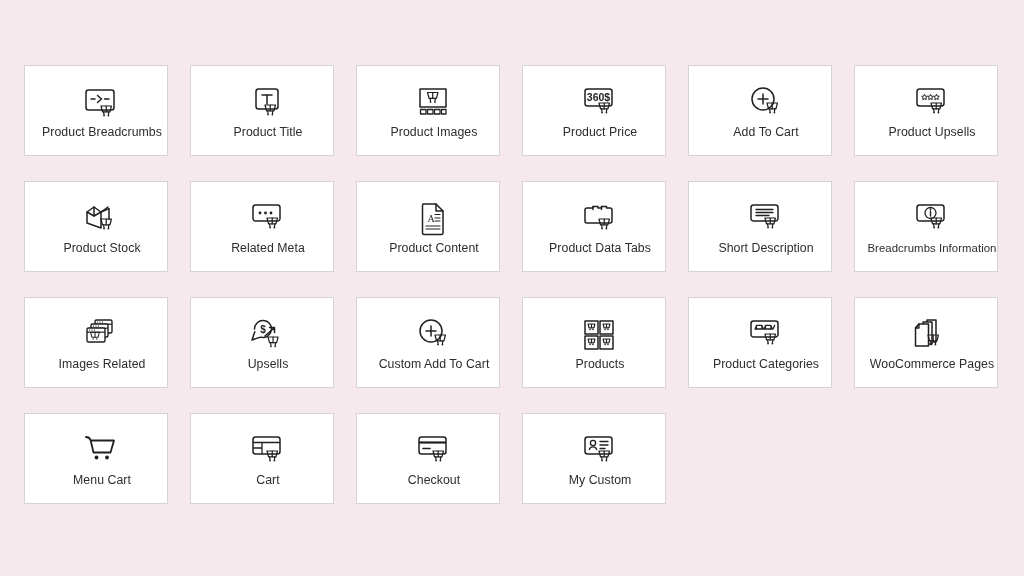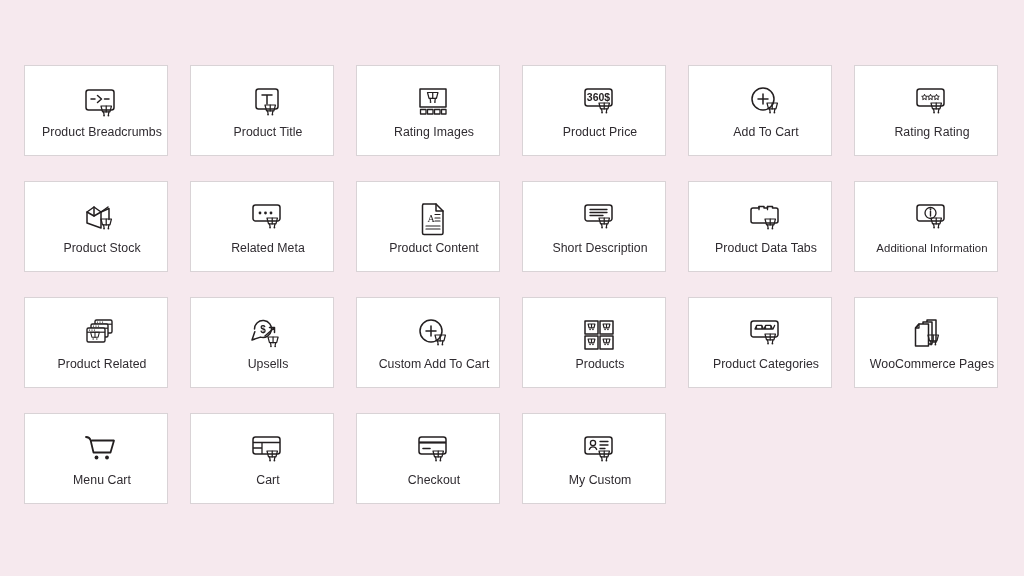--- a/index.html
+++ b/index.html
@@ -108,21 +108,21 @@
             <path d="M2.7 6.2 l0.5 2.8 M8.3 6.2 l-0.5 2.8" fill="none" stroke="#231f20" stroke-width="1.3" stroke-linecap="round" stroke-linejoin="round"></path>
             <circle cx="3.2" cy="10.1" r="0.95" fill="#231f20"></circle>
             <circle cx="7.8" cy="10.1" r="0.95" fill="#231f20"></circle>
           </g>
           <rect x="7.5" y="25.5" width="5.5" height="4.5" fill="none" stroke="#231f20" stroke-width="1.3" stroke-linecap="round" stroke-linejoin="round"></rect>
           <rect x="14.5" y="25.5" width="5.5" height="4.5" fill="none" stroke="#231f20" stroke-width="1.3" stroke-linecap="round" stroke-linejoin="round"></rect>
           <rect x="21.5" y="25.5" width="5.5" height="4.5" fill="none" stroke="#231f20" stroke-width="1.3" stroke-linecap="round" stroke-linejoin="round"></rect>
           <rect x="28.5" y="25.5" width="4.5" height="4.5" fill="none" stroke="#231f20" stroke-width="1.3" stroke-linecap="round" stroke-linejoin="round"></rect>
         </svg>
       </div>
-      <div class="widget-label">Rating Images</div>
+      <div class="widget-label">Product Images</div>
     </div>
     <div class="widget-card">
       <div class="widget-icon">
         <svg width="42" height="40" viewBox="0 0 42 40">
           <rect x="6" y="5" width="27" height="17" rx="2.5" fill="none" stroke="#231f20" stroke-width="1.5" stroke-linecap="round" stroke-linejoin="round"></rect>
           <text x="19.5" y="17" text-anchor="middle" font-family="Liberation Sans, sans-serif" font-size="10.5" font-weight="bold" fill="#231f20">360$</text>
           <g transform="translate(20,19) scale(0.95)">
             <path d="M0 0 h11 l-1.6 6.2 h-7.8 Z" fill="none" stroke="#231f20" stroke-width="1.3" stroke-linecap="round" stroke-linejoin="round"></path>
             <path d="M5.5 0 v6.2" fill="none" stroke="#231f20" stroke-width="1.3" stroke-linecap="round" stroke-linejoin="round"></path>
             <path d="M2.7 6.2 l0.5 2.8 M8.3 6.2 l-0.5 2.8" fill="none" stroke="#231f20" stroke-width="1.3" stroke-linecap="round" stroke-linejoin="round"></path>
@@ -158,21 +158,21 @@
           <path d="M25.5 10.3 l0.8 1.8 l2 0.25 l-1.45 1.35 l0.4 1.95 l-1.75 -0.95 l-1.75 0.95 l0.4 -1.95 l-1.45 -1.35 l2 -0.25 Z" fill="none" stroke="#231f20" stroke-width="1"></path>
           <g transform="translate(20,19) scale(0.95)">
             <path d="M0 0 h11 l-1.6 6.2 h-7.8 Z" fill="none" stroke="#231f20" stroke-width="1.3" stroke-linecap="round" stroke-linejoin="round"></path>
             <path d="M5.5 0 v6.2" fill="none" stroke="#231f20" stroke-width="1.3" stroke-linecap="round" stroke-linejoin="round"></path>
             <path d="M2.7 6.2 l0.5 2.8 M8.3 6.2 l-0.5 2.8" fill="none" stroke="#231f20" stroke-width="1.3" stroke-linecap="round" stroke-linejoin="round"></path>
             <circle cx="3.2" cy="10.1" r="0.95" fill="#231f20"></circle>
             <circle cx="7.8" cy="10.1" r="0.95" fill="#231f20"></circle>
           </g>
         </svg>
       </div>
-      <div class="widget-label">Rating Rating</div>
+      <div class="widget-label">Product Upsells</div>
     </div>
     <div class="widget-card">
       <div class="widget-icon">
         <svg width="42" height="40" viewBox="0 0 42 40">
           <path d="M6 12 l7 -5 l7 5 l-7 4 Z" fill="none" stroke="#231f20" stroke-width="1.5" stroke-linecap="round" stroke-linejoin="round"></path>
           <path d="M20 12 l7 -5 l0 0" fill="none" stroke="#231f20" stroke-width="1.5" stroke-linecap="round" stroke-linejoin="round"></path>
           <path d="M6 12 v11 l14 5 v-16" fill="none" stroke="#231f20" stroke-width="1.5" stroke-linecap="round" stroke-linejoin="round"></path>
           <path d="M20 12 l8 -3.5 v11 " fill="none" stroke="#231f20" stroke-width="1.5" stroke-linecap="round" stroke-linejoin="round"></path>
           <path d="M13 7 v9" fill="none" stroke="#231f20" stroke-width="1.5" stroke-linecap="round" stroke-linejoin="round"></path>
           <g transform="translate(20,19) scale(0.95)">
@@ -212,66 +212,66 @@
           <text x="14.5" y="22" font-family="Liberation Serif, serif" font-size="10" fill="#231f20">A</text>
           <path d="M22 14.5 h5 M22 18 h5 M22 21 h5" stroke="#231f20" stroke-width="1.2" stroke-linecap="round"></path>
           <path d="M13 26 h14 M13 29 h14" stroke="#231f20" stroke-width="1.2" stroke-linecap="round"></path>
         </svg>
       </div>
       <div class="widget-label">Product Content</div>
     </div>
     <div class="widget-card">
       <div class="widget-icon">
         <svg width="42" height="40" viewBox="0 0 42 40">
+          <path d="M6 10 a2 2 0 0 1 2 -2 h6 v-1.5 h5 v1.5 h3.5 v-1.5 h5 v1.5 h3.5 a2 2 0 0 1 2 2 v11 a2 2 0 0 1 -2 2 h-23 a2 2 0 0 1 -2 -2 Z" fill="none" stroke="#231f20" stroke-width="1.5" stroke-linecap="round" stroke-linejoin="round"></path>
+          <path d="M14 6.5 v3.2 M22.5 6.5 v3.2" fill="none" stroke="#231f20" stroke-width="1.3" stroke-linecap="round" stroke-linejoin="round"></path>
+          <g transform="translate(20,19) scale(0.95)">
+            <path d="M0 0 h11 l-1.6 6.2 h-7.8 Z" fill="none" stroke="#231f20" stroke-width="1.3" stroke-linecap="round" stroke-linejoin="round"></path>
+            <path d="M5.5 0 v6.2" fill="none" stroke="#231f20" stroke-width="1.3" stroke-linecap="round" stroke-linejoin="round"></path>
+            <path d="M2.7 6.2 l0.5 2.8 M8.3 6.2 l-0.5 2.8" fill="none" stroke="#231f20" stroke-width="1.3" stroke-linecap="round" stroke-linejoin="round"></path>
+            <circle cx="3.2" cy="10.1" r="0.95" fill="#231f20"></circle>
+            <circle cx="7.8" cy="10.1" r="0.95" fill="#231f20"></circle>
+          </g>
+        </svg>
+      </div>
+      <div class="widget-label">Product Data Tabs</div>
+    </div>
+    <div class="widget-card">
+      <div class="widget-icon">
+        <svg width="42" height="40" viewBox="0 0 42 40">
           <path d="M6 7.5 a2.5 2.5 0 0 1 2.5 -2.5 h22 a2.5 2.5 0 0 1 2.5 2.5 v11 a2.5 2.5 0 0 1 -2.5 2.5 h-22 a2.5 2.5 0 0 1 -2.5 -2.5 Z" fill="none" stroke="#231f20" stroke-width="1.5" stroke-linecap="round" stroke-linejoin="round"></path>
           <path d="M11 9.5 h17 M11 12.5 h17 M11 15.5 h13" stroke="#231f20" stroke-width="1.3" stroke-linecap="round"></path>
           <g transform="translate(20,18) scale(0.95)">
             <path d="M0 0 h11 l-1.6 6.2 h-7.8 Z" fill="none" stroke="#231f20" stroke-width="1.3" stroke-linecap="round" stroke-linejoin="round"></path>
             <path d="M5.5 0 v6.2" fill="none" stroke="#231f20" stroke-width="1.3" stroke-linecap="round" stroke-linejoin="round"></path>
             <path d="M2.7 6.2 l0.5 2.8 M8.3 6.2 l-0.5 2.8" fill="none" stroke="#231f20" stroke-width="1.3" stroke-linecap="round" stroke-linejoin="round"></path>
             <circle cx="3.2" cy="10.1" r="0.95" fill="#231f20"></circle>
             <circle cx="7.8" cy="10.1" r="0.95" fill="#231f20"></circle>
           </g>
         </svg>
       </div>
       <div class="widget-label">Short Description</div>
-    </div>
-    <div class="widget-card">
-      <div class="widget-icon">
-        <svg width="42" height="40" viewBox="0 0 42 40">
-          <path d="M6 10 a2 2 0 0 1 2 -2 h6 v-1.5 h5 v1.5 h3.5 v-1.5 h5 v1.5 h3.5 a2 2 0 0 1 2 2 v11 a2 2 0 0 1 -2 2 h-23 a2 2 0 0 1 -2 -2 Z" fill="none" stroke="#231f20" stroke-width="1.5" stroke-linecap="round" stroke-linejoin="round"></path>
-          <path d="M14 6.5 v3.2 M22.5 6.5 v3.2" fill="none" stroke="#231f20" stroke-width="1.3" stroke-linecap="round" stroke-linejoin="round"></path>
-          <g transform="translate(20,19) scale(0.95)">
-            <path d="M0 0 h11 l-1.6 6.2 h-7.8 Z" fill="none" stroke="#231f20" stroke-width="1.3" stroke-linecap="round" stroke-linejoin="round"></path>
-            <path d="M5.5 0 v6.2" fill="none" stroke="#231f20" stroke-width="1.3" stroke-linecap="round" stroke-linejoin="round"></path>
-            <path d="M2.7 6.2 l0.5 2.8 M8.3 6.2 l-0.5 2.8" fill="none" stroke="#231f20" stroke-width="1.3" stroke-linecap="round" stroke-linejoin="round"></path>
-            <circle cx="3.2" cy="10.1" r="0.95" fill="#231f20"></circle>
-            <circle cx="7.8" cy="10.1" r="0.95" fill="#231f20"></circle>
-          </g>
-        </svg>
-      </div>
-      <div class="widget-label">Product Data Tabs</div>
     </div>
     <div class="widget-card">
       <div class="widget-icon">
         <svg width="42" height="40" viewBox="0 0 42 40">
           <path d="M6 7.5 a2.5 2.5 0 0 1 2.5 -2.5 h22 a2.5 2.5 0 0 1 2.5 2.5 v11 a2.5 2.5 0 0 1 -2.5 2.5 h-22 a2.5 2.5 0 0 1 -2.5 -2.5 Z" fill="none" stroke="#231f20" stroke-width="1.5" stroke-linecap="round" stroke-linejoin="round"></path>
           <circle cx="19.5" cy="13" r="5.5" fill="none" stroke="#231f20" stroke-width="1.3" stroke-linecap="round" stroke-linejoin="round"></circle>
           <path d="M19.5 11 v5" stroke="#231f20" stroke-width="1.4" stroke-linecap="round"></path>
           <circle cx="19.5" cy="9.2" r="0.9" fill="#231f20"></circle>
           <g transform="translate(20,18) scale(0.95)">
             <path d="M0 0 h11 l-1.6 6.2 h-7.8 Z" fill="none" stroke="#231f20" stroke-width="1.3" stroke-linecap="round" stroke-linejoin="round"></path>
             <path d="M5.5 0 v6.2" fill="none" stroke="#231f20" stroke-width="1.3" stroke-linecap="round" stroke-linejoin="round"></path>
             <path d="M2.7 6.2 l0.5 2.8 M8.3 6.2 l-0.5 2.8" fill="none" stroke="#231f20" stroke-width="1.3" stroke-linecap="round" stroke-linejoin="round"></path>
             <circle cx="3.2" cy="10.1" r="0.95" fill="#231f20"></circle>
             <circle cx="7.8" cy="10.1" r="0.95" fill="#231f20"></circle>
           </g>
         </svg>
       </div>
-      <div class="widget-label tiny">Additional Information</div>
+      <div class="widget-label tiny">Breadcrumbs Information</div>
     </div>
     <div class="widget-card">
       <div class="widget-icon">
         <svg width="42" height="40" viewBox="0 0 42 40">
           <rect x="14" y="4" width="17" height="13" rx="1.5" fill="#fff" stroke="#231f20" stroke-width="1.4"></rect>
           <path d="M14 8.2 h17" stroke="#231f20" stroke-width="1.2"></path>
           <circle cx="16.5" cy="6.1" r="0.65" fill="#231f20"></circle>
           <circle cx="19" cy="6.1" r="0.65" fill="#231f20"></circle>
           <circle cx="21.5" cy="6.1" r="0.65" fill="#231f20"></circle>
           <rect x="10" y="8" width="17" height="13" rx="1.5" fill="#fff" stroke="#231f20" stroke-width="1.4"></rect>
@@ -285,21 +285,21 @@
           <circle cx="11" cy="14.1" r="0.65" fill="#231f20"></circle>
           <circle cx="13.5" cy="14.1" r="0.65" fill="#231f20"></circle>
           <g transform="translate(9.6,16.2) scale(0.8)">
             <path d="M0 0 h11 l-1.6 6.2 h-7.8 Z" fill="none" stroke="#231f20" stroke-width="1.3" stroke-linecap="round" stroke-linejoin="round"></path>
             <path d="M5.5 0 v6.2" fill="none" stroke="#231f20" stroke-width="1.3" stroke-linecap="round" stroke-linejoin="round"></path>
             <circle cx="3.2" cy="8.4" r="0.9" fill="#231f20"></circle>
             <circle cx="7.8" cy="8.4" r="0.9" fill="#231f20"></circle>
           </g>
         </svg>
       </div>
-      <div class="widget-label">Product Related</div>
+      <div class="widget-label">Images Related</div>
     </div>
     <div class="widget-card">
       <div class="widget-icon">
         <svg width="42" height="40" viewBox="0 0 42 40">
           <path d="M7.5 13 a8.5 8.5 0 1 1 6 8.1 L5 24 l2.8 -8.3" fill="none" stroke="#231f20" stroke-width="1.5" stroke-linecap="round" stroke-linejoin="round"></path>
           <text x="16" y="17" text-anchor="middle" font-family="Liberation Sans, sans-serif" font-size="10" font-weight="bold" fill="#231f20">$</text>
           <path d="M18 20 l9 -8 M22.5 11.5 h5 v5" fill="none" stroke="#231f20" stroke-width="1.5" stroke-linecap="round" stroke-linejoin="round"></path>
           <g transform="translate(21,21) scale(0.92)">
             <path d="M0 0 h11 l-1.6 6.2 h-7.8 Z" fill="none" stroke="#231f20" stroke-width="1.3" stroke-linecap="round" stroke-linejoin="round"></path>
             <path d="M5.5 0 v6.2" fill="none" stroke="#231f20" stroke-width="1.3" stroke-linecap="round" stroke-linejoin="round"></path>

